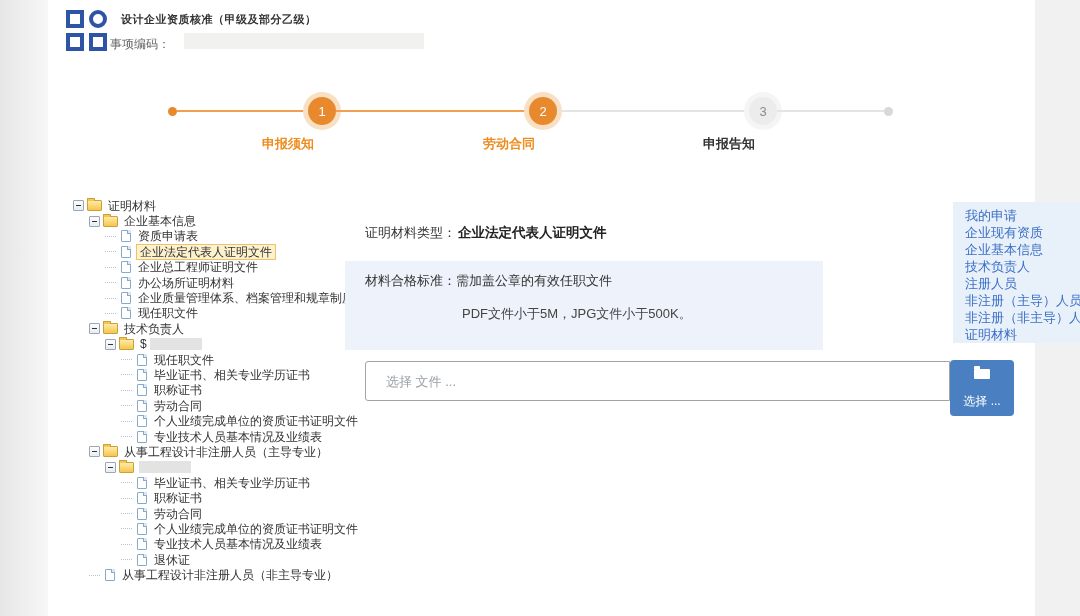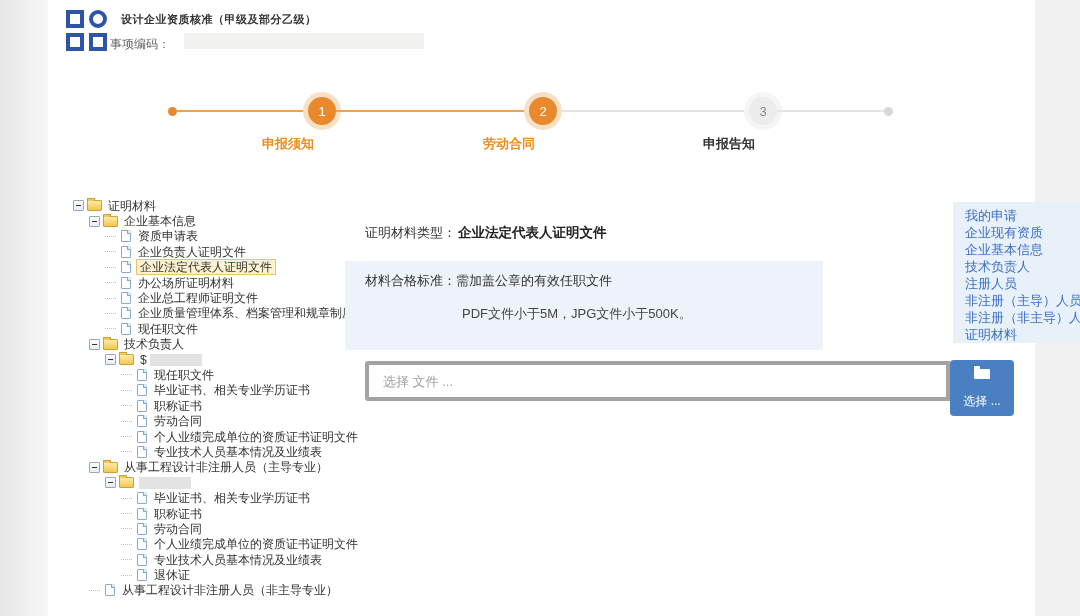--- a/index.html
+++ b/index.html
@@ -57,21 +57,21 @@
 
   
   .type-row { position:absolute; left:365px; top:224px; font-size:13px; color:#333; }
   .type-row b { font-size:13.5px; color:#222; margin-left:2px; }
   .std-box { position:absolute; left:345px; top:261px; width:478px; height:89px; background:#eef2fa; }
   .std-line1 { position:absolute; left:20px; top:11px; font-size:13px; color:#333; }
   .std-line2 { position:absolute; left:117px; top:44px; font-size:13px; color:#444; }
 
   
   .file-input { position:absolute; left:365px; top:361px; width:585px; height:40px;
-    border:4px solid #a3a3a3; border-radius:3px 0 0 3px; padding:0 14px; font-size:13px; color:#555;
+    border:1px solid #a3a3a3; border-radius:3px 0 0 3px; padding:0 20px; font-size:13px; color:#555;
     font-family:"Liberation Sans","DejaVu Sans",sans-serif; outline:none; }
   .file-input::placeholder { color:#9aa0a6; }
   .choose-btn { position:absolute; left:950px; top:360px; width:64px; height:56px;
     background:#4a80c1; border:none; border-radius:4px; cursor:pointer;
     display:flex; flex-direction:column; align-items:center; justify-content:center; gap:16px; }
   .btn-folder { position:relative; width:16px; height:10px; background:#fff; border-radius:1px; }
   .btn-folder::before { content:""; position:absolute; left:0; top:-3px; width:6px; height:3px;
     background:#fff; border-radius:1px 1px 0 0; }
   .choose-btn span.lbl { font-size:12px; color:#fff; line-height:12px; }
 
@@ -123,36 +123,31 @@
         <span class="tlabel">企业基本信息</span>
       </div>
       <div class="trow" style="padding-left: 32px;">
         <span class="elbow"></span>
         <span class="file-ic"></span>
         <span class="tlabel">资质申请表</span>
       </div>
       <div class="trow" style="padding-left: 32px;">
         <span class="elbow"></span>
         <span class="file-ic"></span>
-        <span class="tlabel">企业负责人证明文件</span>
-      </div>
-      <div class="trow" style="padding-left: 32px;">
-        <span class="elbow"></span>
-        <span class="file-ic"></span>
         <span class="tlabel selected">企业法定代表人证明文件</span>
       </div>
       <div class="trow" style="padding-left: 32px;">
         <span class="elbow"></span>
         <span class="file-ic"></span>
+        <span class="tlabel">企业总工程师证明文件</span>
+      </div>
+      <div class="trow" style="padding-left: 32px;">
+        <span class="elbow"></span>
+        <span class="file-ic"></span>
         <span class="tlabel">办公场所证明材料</span>
-      </div>
-      <div class="trow" style="padding-left: 32px;">
-        <span class="elbow"></span>
-        <span class="file-ic"></span>
-        <span class="tlabel">企业总工程师证明文件</span>
       </div>
       <div class="trow" style="padding-left: 32px;">
         <span class="elbow"></span>
         <span class="file-ic"></span>
         <span class="tlabel">企业质量管理体系、档案管理和规章制度</span>
       </div>
       <div class="trow" style="padding-left: 32px;">
         <span class="elbow"></span>
         <span class="file-ic"></span>
         <span class="tlabel">现任职文件</span>

